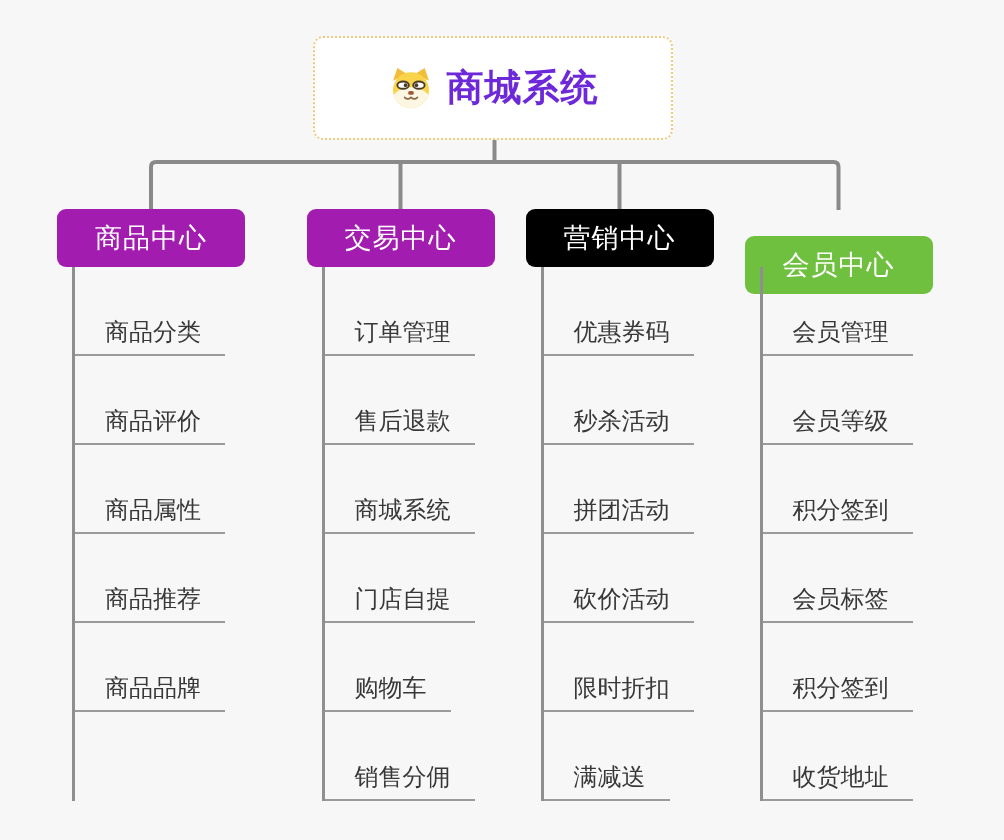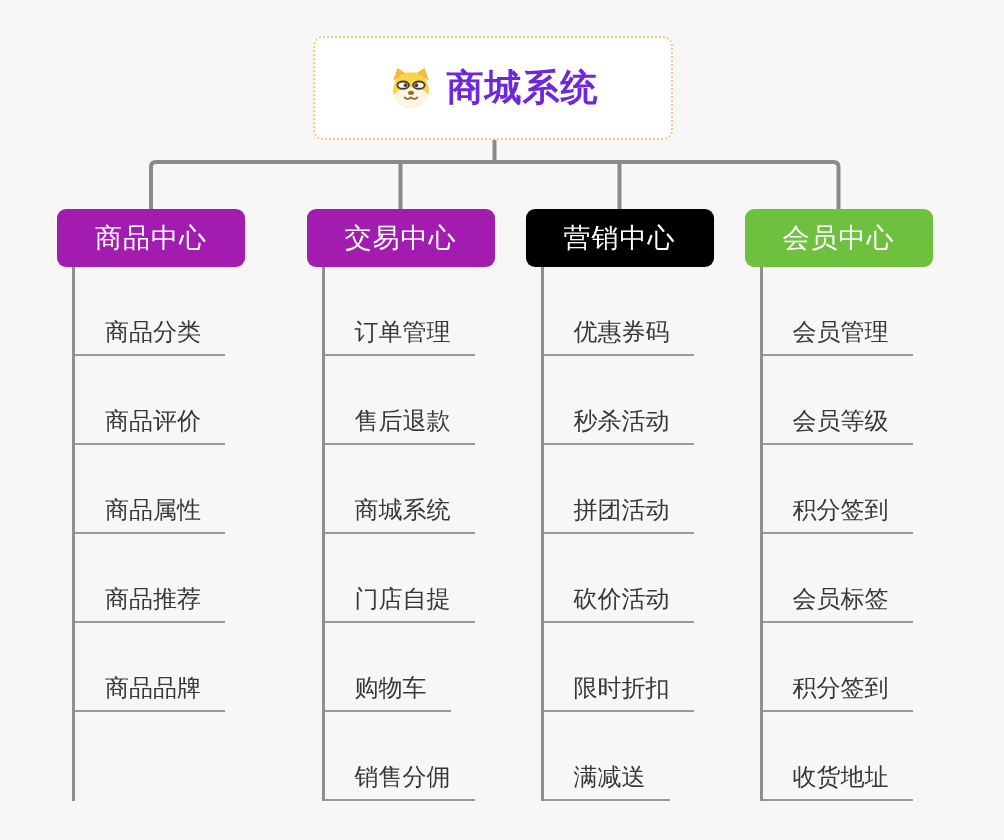--- a/index.html
+++ b/index.html
@@ -55,21 +55,21 @@
   }
   .branch-node .branch-label {
     color: #ffffff;
     font-size: 27px;
     white-space: nowrap;
     letter-spacing: 1px;
   }
   .branch-0 { left: 57px;    }
   .branch-1 { left: 306.5px; }
   .branch-2 { left: 525.5px; }
-  .branch-3 { left: 744.5px; }
+  .branch-3 { left: 744.5px; margin-top: 27px; }
   
   .column {
     position: absolute;
     top: 267px;
     height: 534px;
     border-left: 3px solid #8f8f8f;
     box-sizing: border-box;
   }
   .col-0 { left: 72px;  }
   .col-1 { left: 321.5px; }

